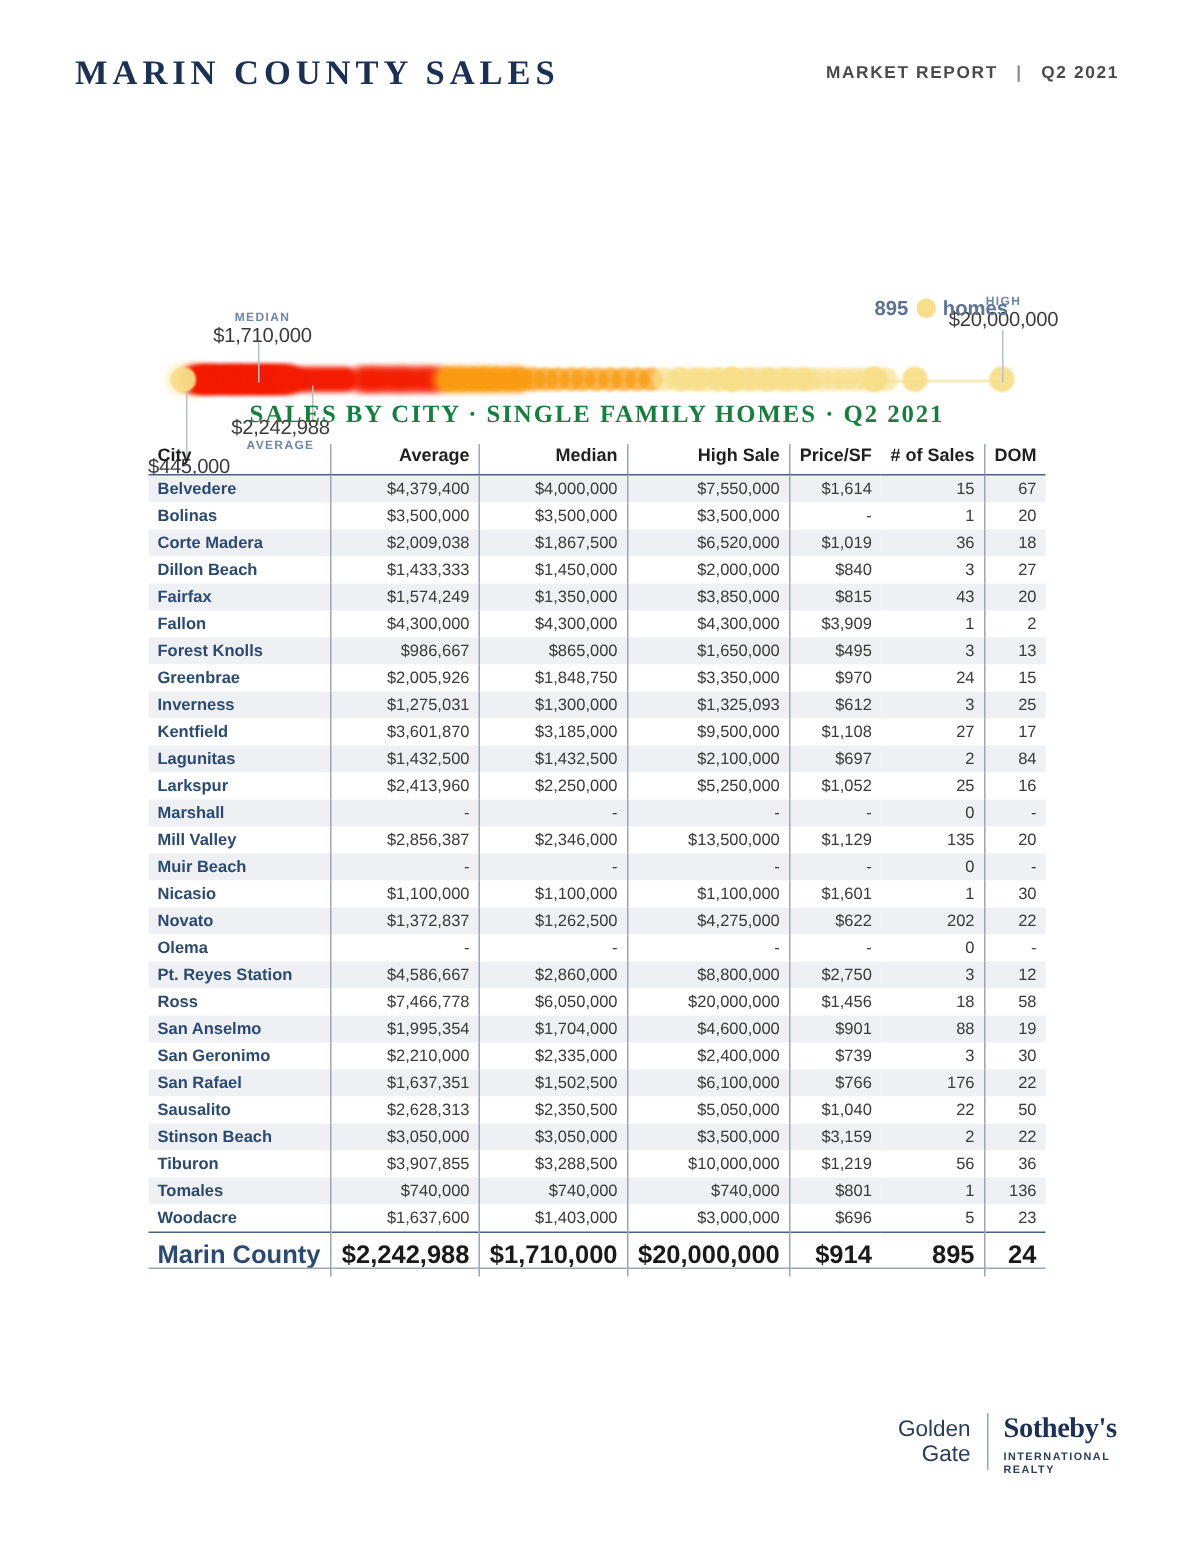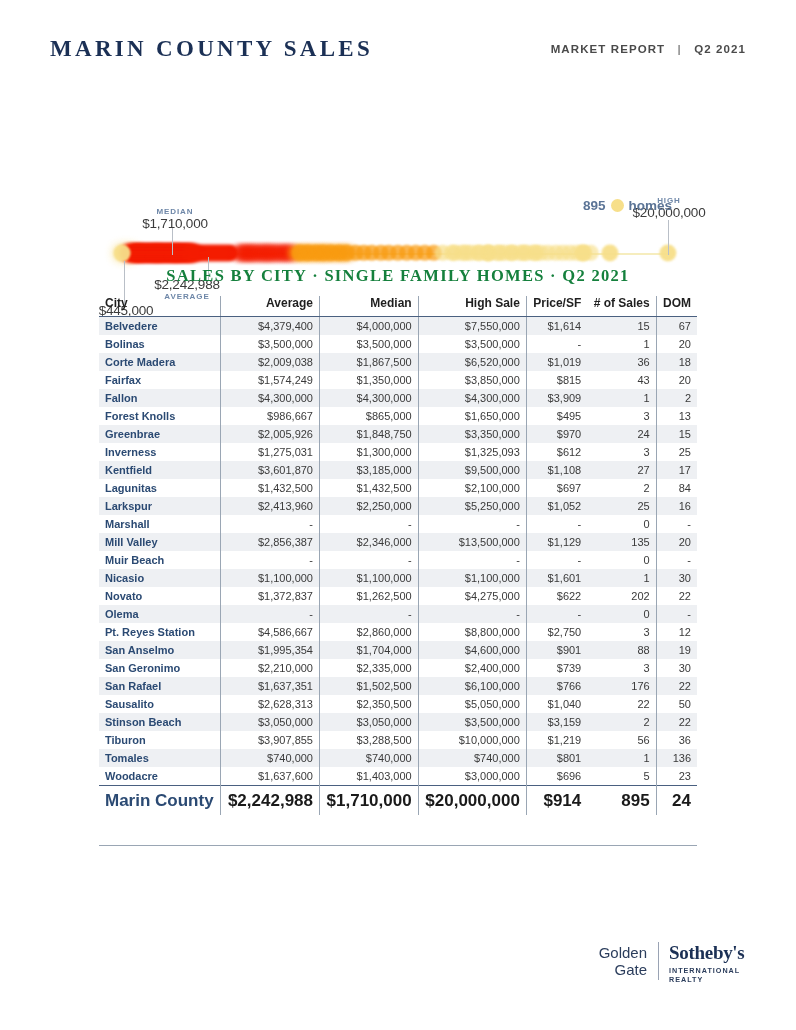--- a/index.html
+++ b/index.html
@@ -387,20 +387,29 @@
       <tr>
         <td class="city">Corte Madera</td>
         <td class="vl">$2,009,038</td>
         <td class="vl">$1,867,500</td>
         <td class="vl">$6,520,000</td>
         <td class="vl">$1,019</td>
         <td class="">36</td>
         <td class="vl2">18</td>
       </tr>
       <tr>
+        <td class="city">Dillon Beach</td>
+        <td class="vl">$1,433,333</td>
+        <td class="vl">$1,450,000</td>
+        <td class="vl">$2,000,000</td>
+        <td class="vl">$840</td>
+        <td class="">3</td>
+        <td class="vl2">27</td>
+      </tr>
+      <tr>
         <td class="city">Fairfax</td>
         <td class="vl">$1,574,249</td>
         <td class="vl">$1,350,000</td>
         <td class="vl">$3,850,000</td>
         <td class="vl">$815</td>
         <td class="">43</td>
         <td class="vl2">20</td>
       </tr>
       <tr>
         <td class="city">Fallon</td>
@@ -520,20 +529,29 @@
         <td class="vl2">-</td>
       </tr>
       <tr>
         <td class="city">Pt. Reyes Station</td>
         <td class="vl">$4,586,667</td>
         <td class="vl">$2,860,000</td>
         <td class="vl">$8,800,000</td>
         <td class="vl">$2,750</td>
         <td class="">3</td>
         <td class="vl2">12</td>
+      </tr>
+      <tr>
+        <td class="city">Ross</td>
+        <td class="vl">$7,466,778</td>
+        <td class="vl">$6,050,000</td>
+        <td class="vl">$20,000,000</td>
+        <td class="vl">$1,456</td>
+        <td class="">18</td>
+        <td class="vl2">58</td>
       </tr>
       <tr>
         <td class="city">San Anselmo</td>
         <td class="vl">$1,995,354</td>
         <td class="vl">$1,704,000</td>
         <td class="vl">$4,600,000</td>
         <td class="vl">$901</td>
         <td class="">88</td>
         <td class="vl2">19</td>
       </tr>

